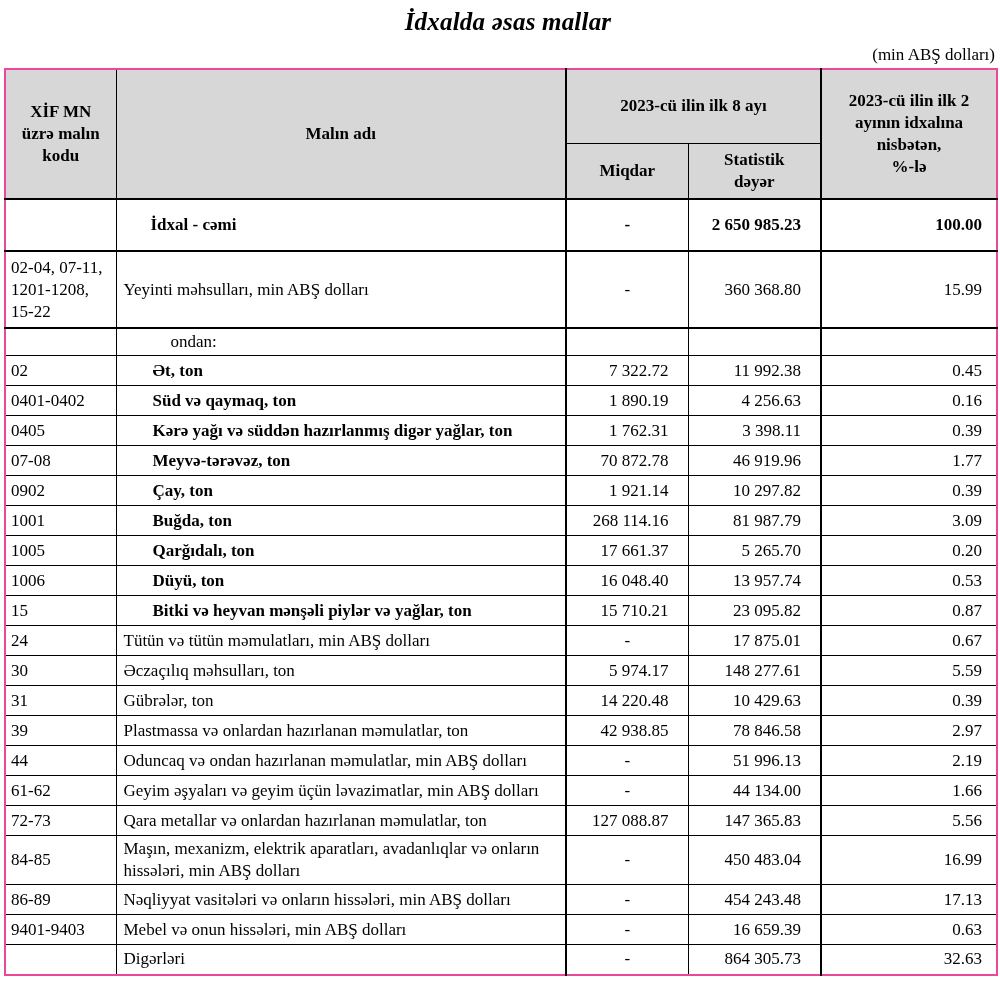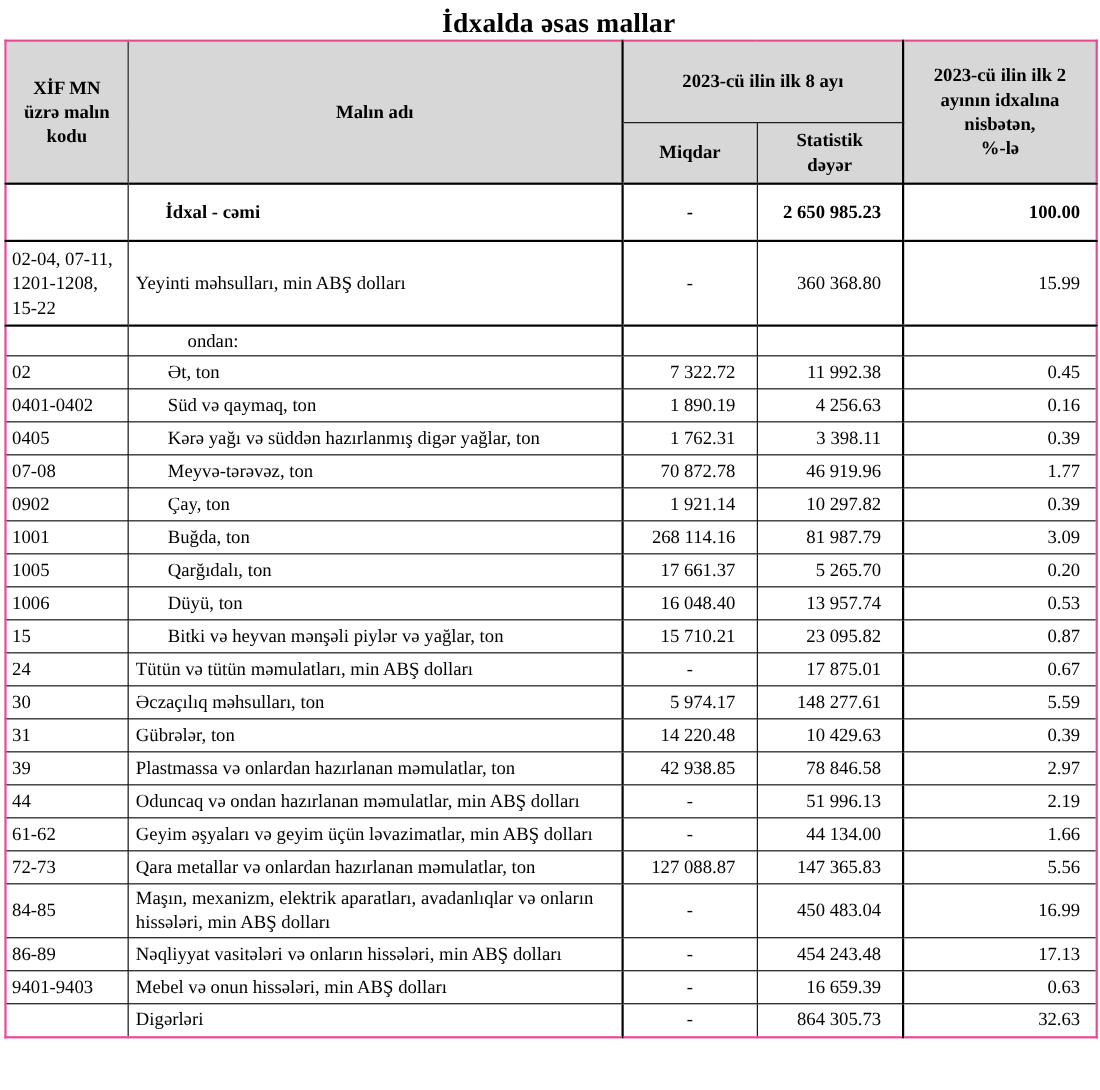--- a/index.html
+++ b/index.html
@@ -11,20 +11,21 @@
     font-family: "Liberation Serif", "DejaVu Serif", serif;
   }
   .page { width: 1000px; height: 991px; overflow: hidden; }
 
   .title {
     text-align: center;
     font-size: 25px;
     font-weight: bold;
     margin: 8px 0 0 16px;
     letter-spacing: 0.2px;
+    font-style: italic;
   }
   .unit-note {
     text-align: right;
     font-size: 17px;
     margin: 9px 5px 3px 0;
   }
 
   table.goods {
     border-collapse: collapse;
     table-layout: fixed;
@@ -81,29 +82,30 @@
   tr.row-total { font-weight: bold; height: 52px; }
   tr.row-total td { border-bottom: 2px solid #000; }
   tr.row-total td.cell-name { padding-left: 34px; }
 
   tr.row-thickb td { border-bottom: 2px solid #000; }
   tr.row-thickb { height: 77px; margin-left: 44px; }
 
   tr.row-label { height: 26px; }
   tr.row-label td.cell-name { padding-left: 54px; }
 
-  tr.row-sub td.cell-name { padding-left: 36px; }
+  tr.row-sub td.cell-name { padding-left: 36px; font-weight: bold; }
 </style>
 </head>
 <body>
 
 <div class="page">
 
   <div class="title">İdxalda əsas mallar</div>
 
+  <div class="unit-note">(min ABŞ dolları)</div>
 
   <table class="goods">
     <colgroup>
       <col class="c-code">
       <col class="c-name">
       <col class="c-qty">
       <col class="c-value">
       <col class="c-share">
     </colgroup>
     <thead>

